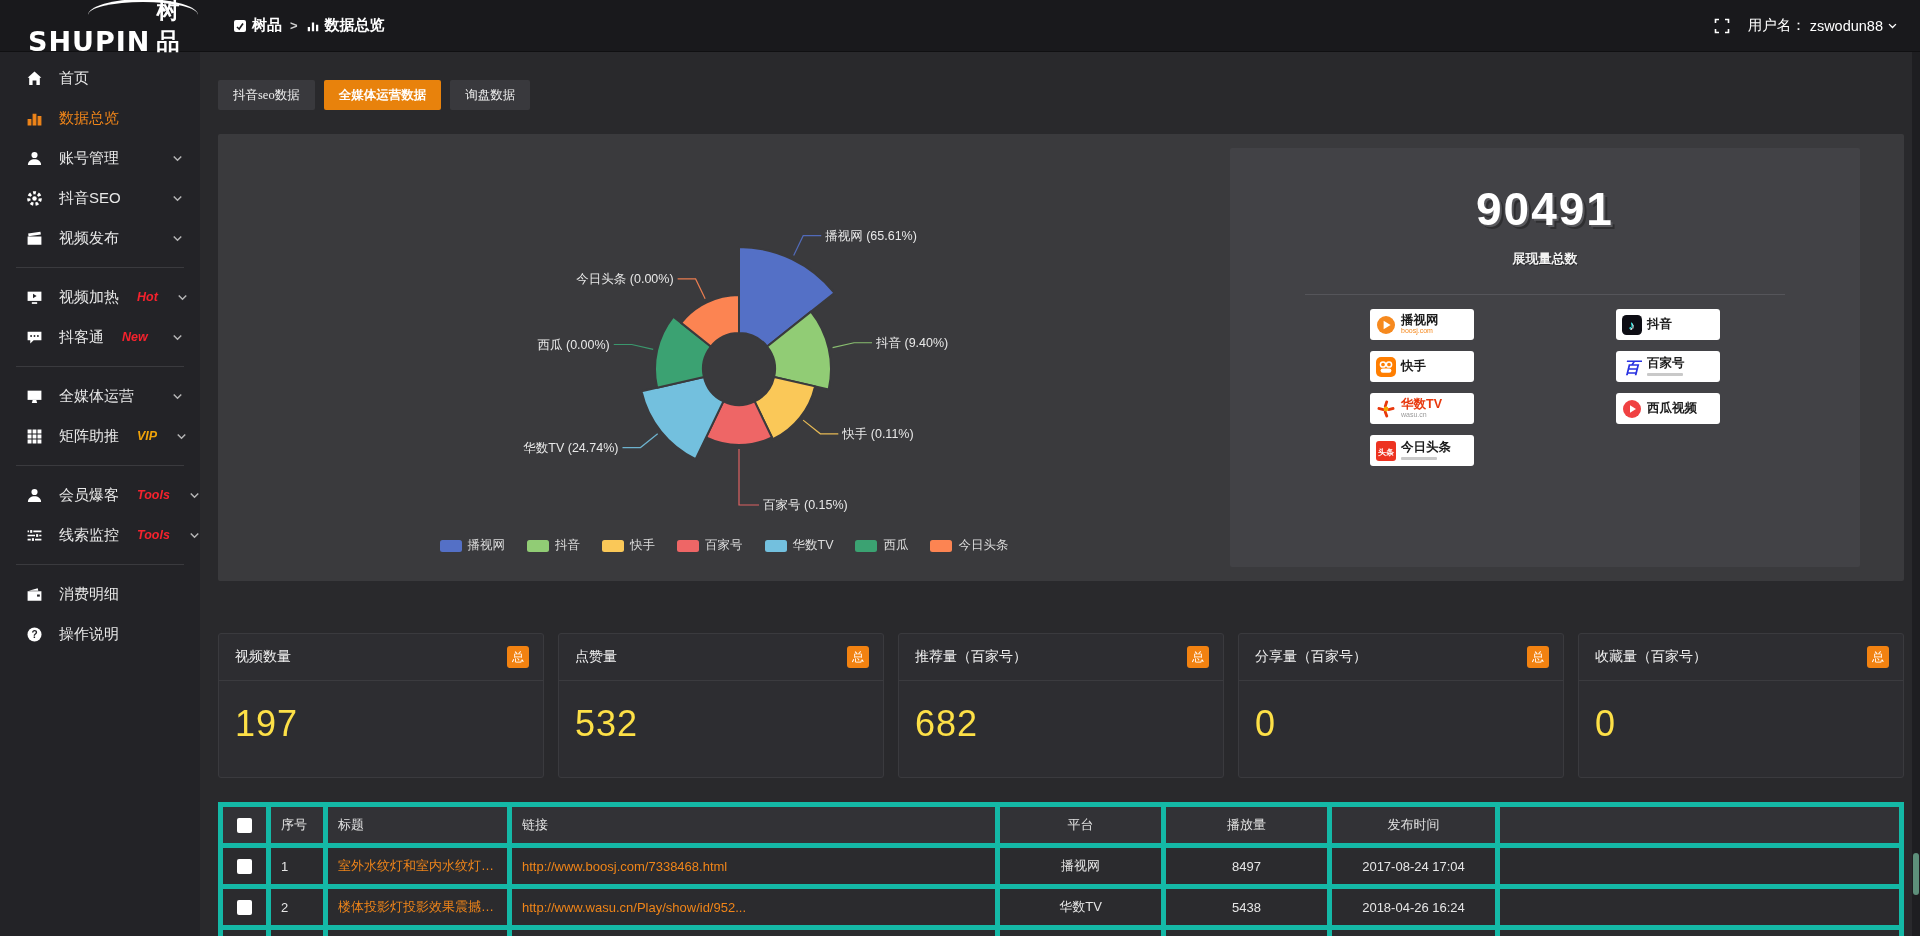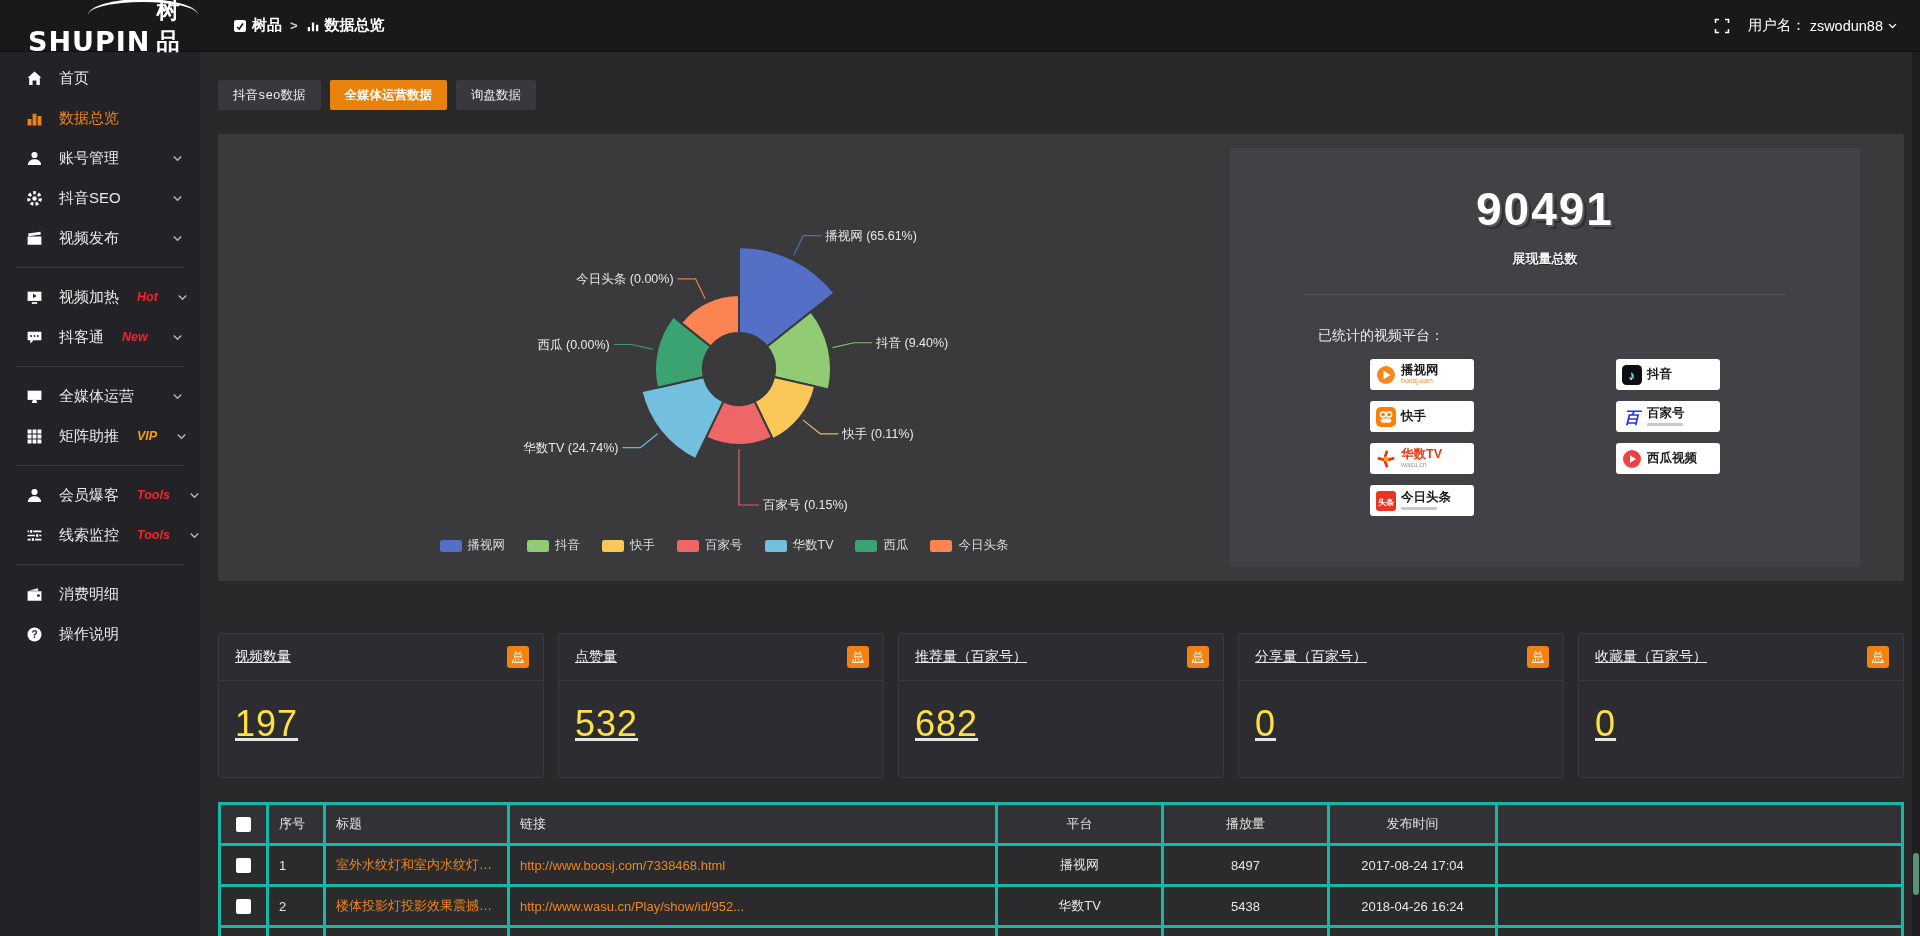--- a/index.html
+++ b/index.html
@@ -31,21 +31,21 @@
   .side-item.active svg .ic { fill:#f08519; stroke:#f08519; }
   .side-item svg { flex:0 0 17px; }
   .side-badge { font-size:12.5px; font-weight:bold; font-style:italic; margin-left:2px; }
   .side-chevron { margin-left:auto; opacity:.85; }
   .side-divider { height:1px; background:#3a3a3e; margin:9px 16px; }
 
   
   .main { position:fixed; top:52px; left:200px; width:1720px; height:884px; padding:0 16px 0 18px; }
   .tabs-row { margin-top:28px; display:flex; gap:9px; }
   .tab-btn { height:30px; padding:0 15px; background:#39393d; color:#efefef; font-size:12.5px;
-    border:none; border-radius:2px; cursor:pointer; font-family:Liberation Mono, monospace; }
+    border:none; border-radius:2px; cursor:pointer; font-family:Liberation Serif, serif; }
   .tab-btn.active { background:#e8820c; color:#fff; font-weight:bold; }
 
   
   .chart-panel { margin-top:24px; height:447px; background:#3a3a3d; border-radius:2px; position:relative; }
   .pie-zone { position:absolute; left:0; top:0; width:1012px; height:447px; }
   .legend-row { position:absolute; left:0; top:403px; width:1012px; display:flex; justify-content:center; gap:22px; }
   .legend-item { display:flex; align-items:center; gap:6px; font-size:12.5px; color:#ddd; cursor:pointer; }
   .legend-swatch { width:22px; height:12px; border-radius:2.5px; }
 
   .summary-panel { position:absolute; left:1012px; top:14px; width:630px; height:419px;
@@ -58,34 +58,34 @@
   .platforms-title { margin:32px 0 0 88px; font-size:14px; color:#e8e8e8; }
   .badge-grid { margin-top:14px; display:grid; grid-template-columns:repeat(2,104px); column-gap:142px;
     row-gap:11px; justify-content:center; }
   .pf-badge { width:104px; height:31px; background:#fff; border-radius:3px; display:flex;
     align-items:center; justify-content:flex-start; padding:0 6px; gap:5px; }
   .pf-name { color:#1c1c1c; font-weight:bold; font-size:12.5px; line-height:1.05; white-space:nowrap; }
   .pf-sub { font-size:7px; line-height:1.1; white-space:nowrap; }
   .pf-tag { width:36px; height:3px; background:#c9c9c9; margin-top:2px; border-radius:1px; }
 
   
-  .cards-row { margin-top:52px; display:flex; gap:14px;text-decoration:underline; }
+  .cards-row { margin-top:52px; display:flex; gap:14px; }
   .stat-card { flex:1; height:145px; background:#2d2d31; border:1px solid #3a3a3e; border-radius:3px; }
   .card-head { height:47px; display:flex; align-items:center; justify-content:space-between;
     padding:0 14px 0 16px; border-bottom:1px solid #3b3b3f; }
   .card-title { font-size:14px; color:#f0f0f0; }
   .card-total-badge { width:22px; height:22px; background:#f28211; color:#fff; font-size:12px;
     border-radius:3px; display:flex; align-items:center; justify-content:center; }
   .card-value { padding:22px 0 0 16px; font-size:36px; color:#fde047; letter-spacing:1px; }
 
   
   .table-wrap { margin-top:24px; }
   table.data-table { width:100%; border-collapse:collapse; background:#2b2b2e; table-layout:fixed;
     border:1px solid #3e3e42; font-size:13px; }
-  .data-table th, .data-table td { border:3px solid #14b8a6; height:41px; padding:0 10px; font-weight:normal; }
+  .data-table th, .data-table td { border:5px solid #14b8a6; height:41px; padding:0 10px; font-weight:normal; }
   .data-table thead th { background:#323236; color:#e2e2e2; }
   .th-left, .td-left { text-align:left; }
   .th-center, .td-center { text-align:center; }
   .cell-link { color:#f08519; cursor:pointer; white-space:nowrap; overflow:hidden; text-overflow:ellipsis; display:block; }
   .chk { width:15px; height:15px; background:#fff; border-radius:2px; margin:0 auto; cursor:pointer; }
 
   
   .scrollbar-track { position:fixed; right:0; top:0; width:8px; height:936px; background:#1e1e21; }
   .scrollbar-thumb { position:absolute; right:1px; top:853px; width:6px; height:42px; background:#5d8f7a; border-radius:3px; }
 
@@ -368,21 +368,20 @@
         <div class="legend-item">
           <span class="legend-swatch" style="background:#fc8452"></span>
           <span>今日头条</span>
         </div>
       </div>
 
     <div class="summary-panel">
       <div class="total-num">90491</div>
       <div class="total-label">展现量总数</div>
       <div class="sum-divider"></div>
-      <div class="platforms-title">已统计的视频平台：</div>
       <div class="badge-grid" id="badge-grid">
           <div class="pf-badge">
             <span style="display:flex">
               <svg width="20" height="20" viewBox="0 0 20 20">
                 <circle cx="10" cy="10" r="9" fill="#f6891e"></circle>
                 <path d="M7.6 5.8l7 4.2-7 4.2z" fill="#fff"></path>
               </svg>
             </span>
             <span style="display:flex;flex-direction:column;justify-content:center">
               <span class="pf-name" style="">播视网</span>

